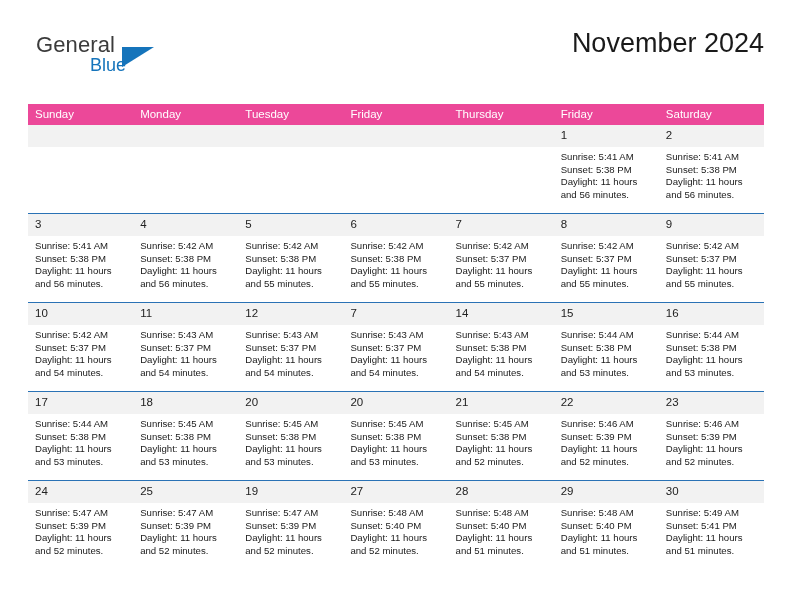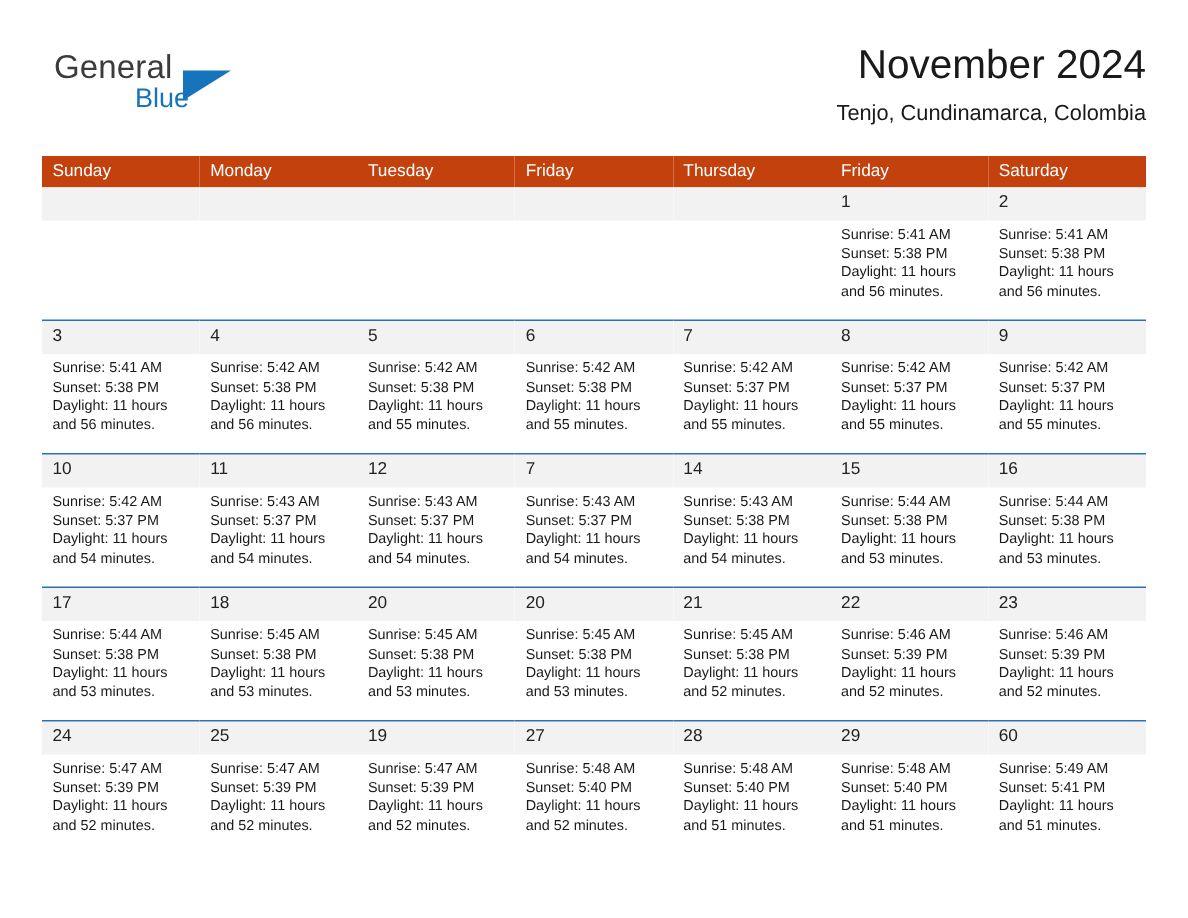--- a/index.html
+++ b/index.html
@@ -88,21 +88,21 @@
   
   .calendar {
     position: absolute;
     left: 28px;
     top: 104px;
     width: 736px;
     border-collapse: collapse;
     table-layout: fixed;
   }
   .calendar th {
-    background: #c2410c;
+    background: #ec4899;
     color: #ffffff;
     font-weight: normal;
     font-size: 11.5px;
     text-align: left;
     padding: 4px 0 4px 7px;
     height: 13px;
     line-height: 13px;
   }
   .calendar td {
     vertical-align: top;
@@ -148,21 +148,20 @@
   <div class="header">
 
     <div class="brand">
       <span class="brand-general">General</span>
       <span class="brand-triangle"></span>
       <span class="brand-blue">Blue</span>
     </div>
 
     <div class="titles">
       <div class="cal-title">November 2024</div>
-      <div class="cal-subtitle">Tenjo, Cundinamarca, Colombia</div>
     </div>
 
   </div>
 
   <table class="calendar">
     <thead>
       <tr id="weekday-row">
           <th>Sunday</th>
           <th>Monday</th>
           <th>Tuesday</th>
@@ -423,21 +422,21 @@
           </td>
           <td class="">
             <div class="daynum">29</div>
             <div class="info">
               <div>Sunrise: 5:48 AM</div>
               <div>Sunset: 5:40 PM</div>
               <div class="wrap">Daylight: 11 hours and 51 minutes.</div>
             </div>
           </td>
           <td class="">
-            <div class="daynum">60</div>
+            <div class="daynum">30</div>
             <div class="info">
               <div>Sunrise: 5:49 AM</div>
               <div>Sunset: 5:41 PM</div>
               <div class="wrap">Daylight: 11 hours and 51 minutes.</div>
             </div>
           </td>
         </tr>
       </tbody>
   </table>
 

